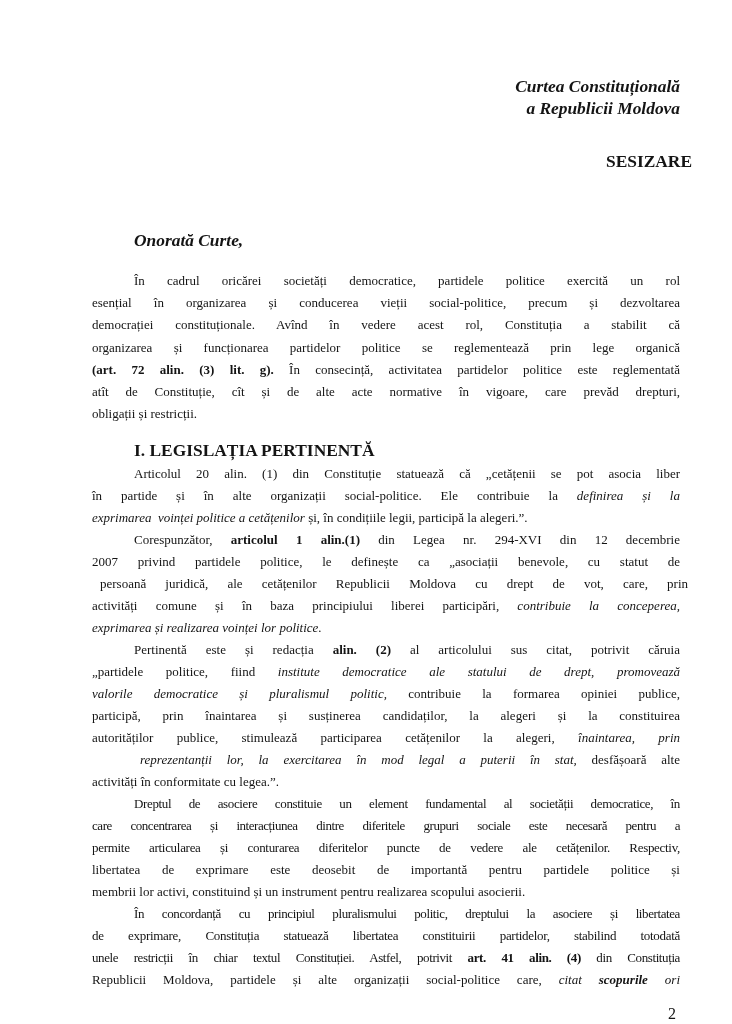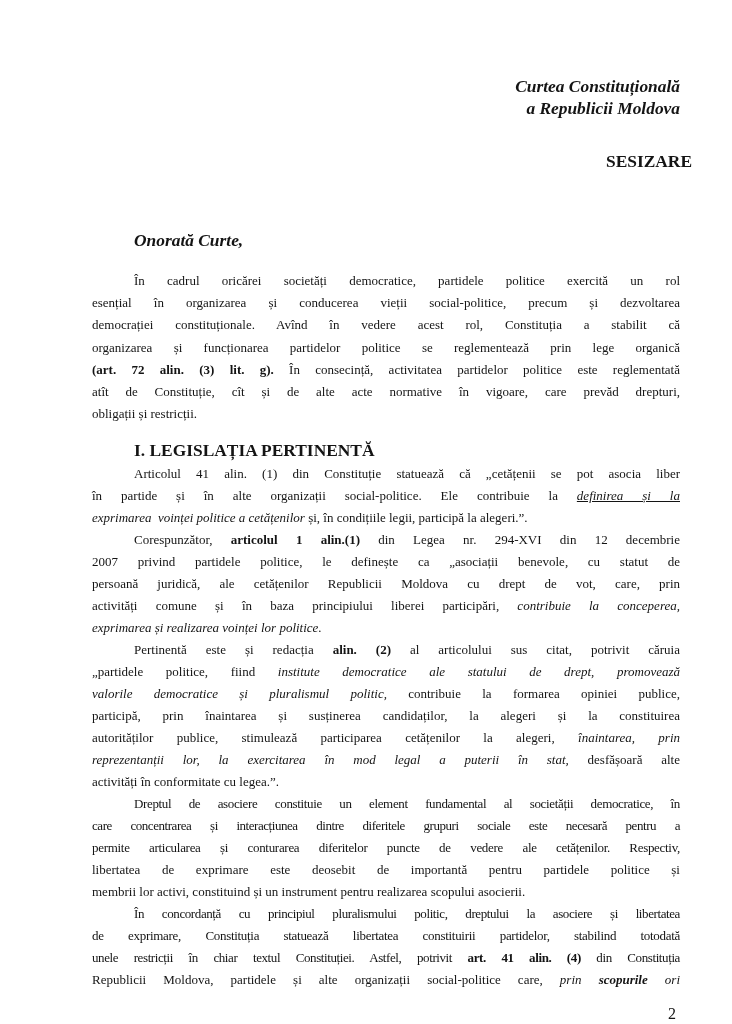--- a/index.html
+++ b/index.html
@@ -36,52 +36,52 @@
     <div class="ln" style="top:314px;">democrației constituționale. Avînd în vedere acest rol, Constituția a stabilit că</div>
     <div class="ln" style="top:337px;">organizarea și funcționarea partidelor politice se reglementează prin lege organică</div>
     <div class="ln" style="top:359px;"><span class="b" style="white-space: pre;">(art. 72 alin. (3) lit. g).</span><span style="white-space: pre;"> În consecință, activitatea partidelor politice este reglementată</span></div>
     <div class="ln" style="top:381px;">atît de Constituție,  cît și de alte acte normative în vigoare, care prevăd drepturi,</div>
     <div class="ln last" style="top:403px;">obligații și restricții.</div>
   </div>
 
   <div class="sect" style="top:439px;">I. LEGISLAȚIA PERTINENTĂ</div>
 
   <div>
-    <div class="ln ind" style="top:463px;">Articolul 41 alin. (1) din Constituție statuează că „cetățenii  se pot asocia liber</div>
-    <div class="ln" style="top:485px;"><span style="white-space: pre;">în partide și în alte organizații social-politice. Ele contribuie la </span><span class="i" style="white-space: pre; text-decoration: underline;">definirea și la</span></div>
+    <div class="ln ind" style="top:463px;">Articolul 20 alin. (1) din Constituție statuează că „cetățenii  se pot asocia liber</div>
+    <div class="ln" style="top:485px;"><span style="white-space: pre;">în partide și în alte organizații social-politice. Ele contribuie la </span><span class="i" style="white-space: pre;">definirea și la</span></div>
     <div class="ln last" style="top:507px;"><span class="i" style="white-space: pre;">exprimarea  voinței politice a cetățenilor</span><span style="white-space: pre; margin-top: 27px;"> și, în condițiile legii, participă la alegeri.”.</span></div>
   </div>
 
   <div>
     <div class="ln ind" style="top:529px;"><span style="white-space: pre;">Corespunzător, </span><span class="b" style="white-space: pre;">articolul 1 alin.(1)</span><span style="white-space: pre;"> din Legea nr. 294-XVI din 12 decembrie</span></div>
     <div class="ln" style="top:551px;">2007 privind partidele politice, le definește ca „asociații benevole, cu statut de</div>
-    <div class="ln" style="top:573px;">persoană juridică, ale cetățenilor Republicii Moldova cu drept de vot, care, prin</div>
+    <div class="ln" style="top:573px;margin-left:8px;">persoană juridică, ale cetățenilor Republicii Moldova cu drept de vot, care, prin</div>
     <div class="ln" style="top:595px;"><span style="white-space: pre;">activități comune și în baza principiului liberei participări, </span><span class="i" style="white-space: pre;">contribuie la conceperea,</span></div>
     <div class="ln last" style="top:617px;"><span class="i" style="white-space: pre;">exprimarea și realizarea voinței lor politice.</span></div>
   </div>
 
   <div>
     <div class="ln ind" style="top:639px;"><span style="white-space: pre;">Pertinentă este și redacția </span><span class="b" style="white-space: pre;">alin. (2)</span><span style="white-space: pre;"> al articolului sus citat, potrivit căruia</span></div>
     <div class="ln" style="top:661px;"><span style="white-space: pre;">„partidele politice, fiind </span><span class="i" style="white-space: pre;">institute democratice ale statului de drept</span><span style="white-space: pre;">, </span><span class="i" style="white-space: pre;">promovează</span></div>
     <div class="ln" style="top:683px;"><span class="i" style="white-space: pre;">valorile democratice și pluralismul politic,</span><span style="white-space: pre; margin-top: 41px;"> contribuie la formarea opiniei publice,</span></div>
     <div class="ln" style="top:705px;">participă, prin înaintarea și susținerea candidaților, la alegeri și la constituirea</div>
     <div class="ln" style="top:727px;"><span style="white-space: pre;">autorităților publice, stimulează participarea cetățenilor la alegeri, </span><span class="i" style="white-space: pre;">înaintarea, prin</span></div>
-    <div class="ln" style="top:749px;"><span class="i" style="white-space: pre;">reprezentanții lor, la exercitarea în mod legal a puterii în stat,</span><span style="white-space: pre;"> desfășoară alte</span></div>
+    <div class="ln" style="top:749px;"><span class="i" style="white-space: pre; margin-left: 48px;">reprezentanții lor, la exercitarea în mod legal a puterii în stat,</span><span style="white-space: pre;"> desfășoară alte</span></div>
     <div class="ln last" style="top:771px;">activități în conformitate cu legea.”.</div>
   </div>
 
   <div>
     <div class="ln ind" style="top:793px; letter-spacing:-0.35px;">Dreptul de asociere constituie un element fundamental al societății democratice, în</div>
     <div class="ln" style="top:815px; letter-spacing:-0.45px;">care concentrarea și interacțiunea dintre diferitele grupuri sociale este necesară pentru a</div>
     <div class="ln" style="top:837px; letter-spacing:-0.3px;">permite articularea și conturarea diferitelor puncte de vedere ale cetățenilor. Respectiv,</div>
     <div class="ln" style="top:859px;">libertatea de exprimare este deosebit de importantă pentru partidele politice și</div>
     <div class="ln last" style="top:881px;">membrii lor activi, constituind și un instrument pentru realizarea scopului asocierii.</div>
   </div>
 
   <div>
     <div class="ln ind" style="top:903px; letter-spacing:-0.4px;">În concordanță cu principiul pluralismului politic, dreptului la asociere și libertatea</div>
     <div class="ln" style="top:925px; letter-spacing:-0.3px;">de exprimare, Constituția statuează libertatea constituirii partidelor, stabilind totodată</div>
     <div class="ln" style="top:947px; letter-spacing:-0.4px;"><span style="white-space: pre;">unele restricții în chiar textul Constituției. Astfel, potrivit </span><span class="b" style="white-space: pre;">art. 41 alin. (4)</span><span style="white-space: pre;"> din Constituția</span></div>
-    <div class="ln" style="top:969px;"><span style="white-space: pre;">Republicii Moldova, partidele și alte organizații social-politice care, </span><span class="i" style="white-space: pre;">prin </span><span class="i b" style="white-space: pre;">scopurile</span><span class="i" style="white-space: pre;"> ori</span></div>
+    <div class="ln" style="top:969px;"><span style="white-space: pre;">Republicii Moldova, partidele și alte organizații social-politice care, </span><span class="i" style="white-space: pre;">citat </span><span class="i b" style="white-space: pre;">scopurile</span><span class="i" style="white-space: pre;"> ori</span></div>
   </div>
 
   <div class="pnum" style="top:1004px;">2</div>
 </div>
 
 </body></html>

